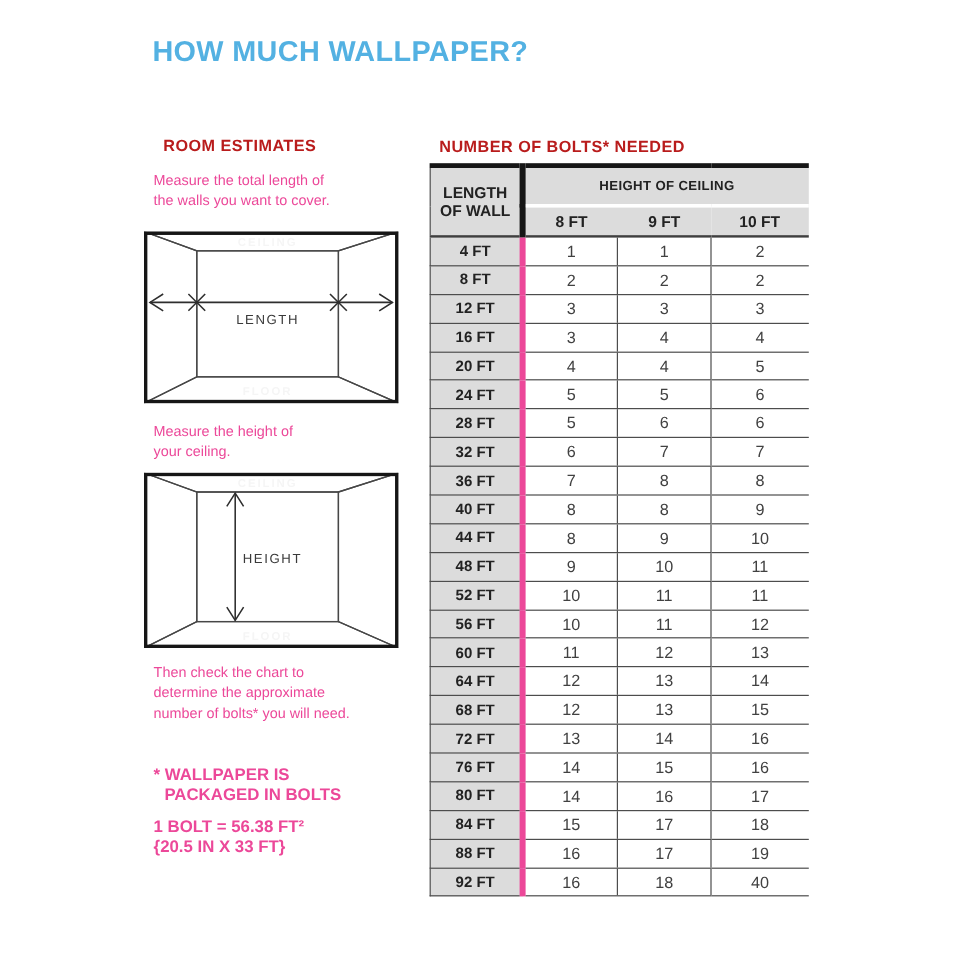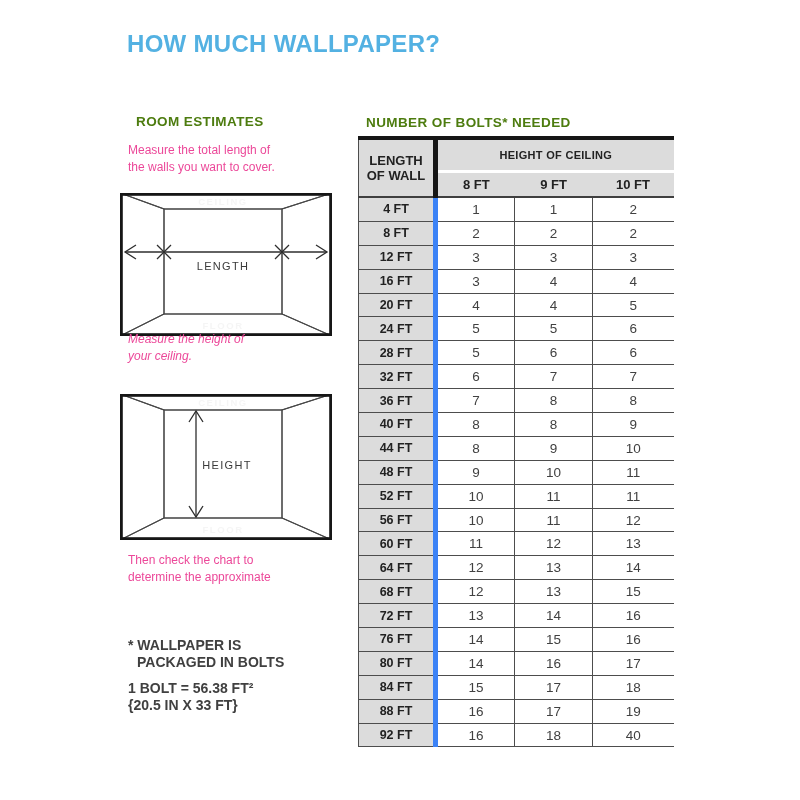--- a/index.html
+++ b/index.html
@@ -9,31 +9,31 @@
     -webkit-font-smoothing:antialiased;
   }
   .abs{position:absolute;}
 
   
   .page-title{
     left:127px;top:30px;
     font-size:24px;font-weight:bold;color:#53b1e2;letter-spacing:.3px;
   }
   .section-heading{
-    font-size:13.5px;font-weight:bold;color:#4d7c0f;letter-spacing:.4px;padding-left:8px;
+    font-size:13.5px;font-weight:bold;color:#b91c1c;letter-spacing:.4px;padding-left:8px;
   }
   .room-estimates-heading{left:128px;top:114px;}
   .table-heading{left:358px;top:115px;width:315px;text-align:left;}
 
   
   .copy{font-size:12px;line-height:17px;color:#ec4899;}
   .step1{left:128px;top:142px;}
-  .step2{left:128px;top:331px;font-style:italic;}
+  .step2{left:128px;top:351px;}
   .step3{left:128px;top:552px;}
-  .bold-copy{font-size:14px;line-height:17px;font-weight:bold;color:#404040;}
+  .bold-copy{font-size:14px;line-height:17px;font-weight:bold;color:#ec4899;}
   .footnote{left:128px;top:637px;}
   .footnote .line2{padding-left:9px;}
   .bolt-info{left:128px;top:680px;}
 
   
   .diagram{display:block;}
   .diagram-1{left:120px;top:193px;}
   .diagram-2{left:120px;top:394px;}
   .band-text{font-size:9.5px;letter-spacing:1.6px;fill:#f5f5f5;font-weight:bold;opacity:.95;}
   .dim-text{font-size:11px;letter-spacing:1.3px;fill:#3a3a3a;}
@@ -45,21 +45,21 @@
   .bolts-table{
     left:358px;top:136px;
     border-collapse:collapse;table-layout:fixed;width:315px;
     border-top:4px solid #161616;
   }
   .bolts-table th,.bolts-table td{
     text-align:center;vertical-align:middle;padding:0;
   }
   .rowhead{
     background:#dcdcdc;
-    border-right:5px solid #3b82f6;
+    border-right:5px solid #ec4899;
     border-left:1.5px solid #4d4d4d;
     border-bottom:1.5px solid #4d4d4d;
     font-size:12.5px;font-weight:bold;color:#222222;
     height:22.9px;
   }
   .corner-cell{
     background:#dcdcdc;
     border-right:5px solid #161616;
     border-left:1.5px solid #4d4d4d;
     border-bottom:2px solid #3f3f3f;
@@ -140,20 +140,21 @@
   </g>
   <text x="103" y="12" text-anchor="middle" class="band-text">CEILING</text>
   <text x="103" y="139" text-anchor="middle" class="band-text">FLOOR</text>
   <text x="107" y="75" text-anchor="middle" class="dim-text">HEIGHT</text>
   <rect x="1.4" y="1.4" width="209.2" height="143.2" class="outer-frame"></rect>
 </svg>
 
 <div class="abs copy step3">
   <div>Then check the chart to</div>
   <div>determine the approximate</div>
+  <div>number of bolts* you will need.</div>
 </div>
 
 <div class="abs bold-copy footnote">
   <div>* WALLPAPER IS</div>
   <div class="line2">PACKAGED IN BOLTS</div>
 </div>
 
 <div class="abs bold-copy bolt-info">
   <div>1 BOLT = 56.38 FT²</div>
   <div>{20.5 IN X 33 FT}</div>

